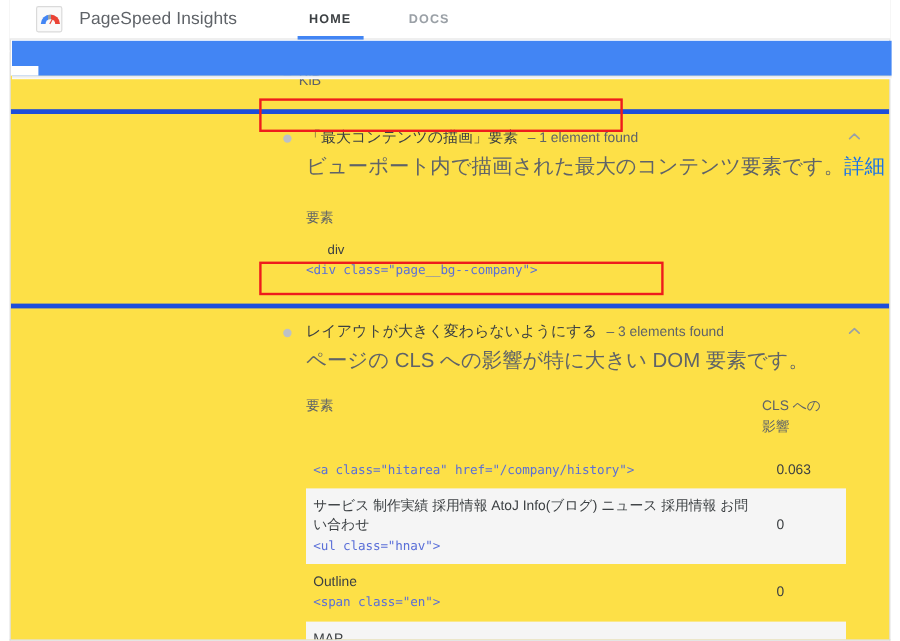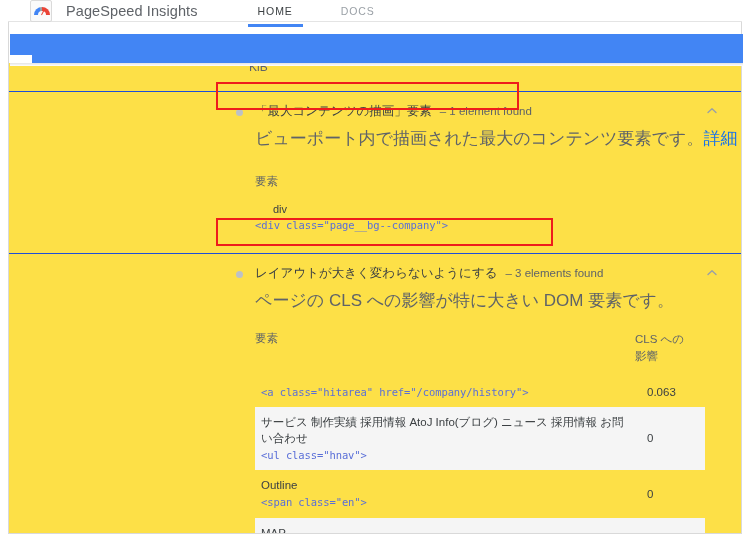--- a/index.html
+++ b/index.html
@@ -22,21 +22,21 @@
     width: 734px; height: 534px;
     border: 1px solid #d9d9d9;
     border-top: none;
     background: #fff;
   }
 
   
   .appbar {
     position: absolute;
     left: 8px; top: 0;
-    width: 734px; height: 22px;
+    width: 734px; height: 33px;
     background: #ffffff;
     border-bottom: 1px solid #e4e4e4;
     display: flex;
     align-items: center;
   }
   .brand {
     display: flex;
     align-items: center;
     margin-left: 22px;
   }
@@ -89,21 +89,21 @@
     align-items: center;
     margin-left: 44px;
     height: 33px;
   }
   .navtab {
     position: relative;
     height: 33px;
     display: flex; align-items: center;
     padding: 0 16px;
     font-size: 10.5px;
-    font-weight: normal;
+    font-weight: bold;
     letter-spacing: .9px;
     color: #9aa0a6;
     cursor: pointer;
   }
   .navtab.active { color: #3c4043; }
   .navtab.active::after {
     content: "";
     position: absolute;
     left: 6px; right: 6px; bottom: 0;
     height: 3px;
@@ -172,21 +172,21 @@
     left: 240px; top: -3px;
     font-size: 12px;
     color: #5f6368;
   }
 
   
   .sec-header {
     position: relative;
     margin-top: 12px;
     height: 30px;
-    border-top: 1px solid #1d4ed8;
+    border-top: 4px solid #1d4ed8;
     padding-top: 8px;
   }
   .sec-bullet {
     position: absolute;
     left: 227px; top: 17px;
     width: 7px; height: 7px;
     border-radius: 50%;
     background: #bdc1c6;
   }
   .sec-title {

